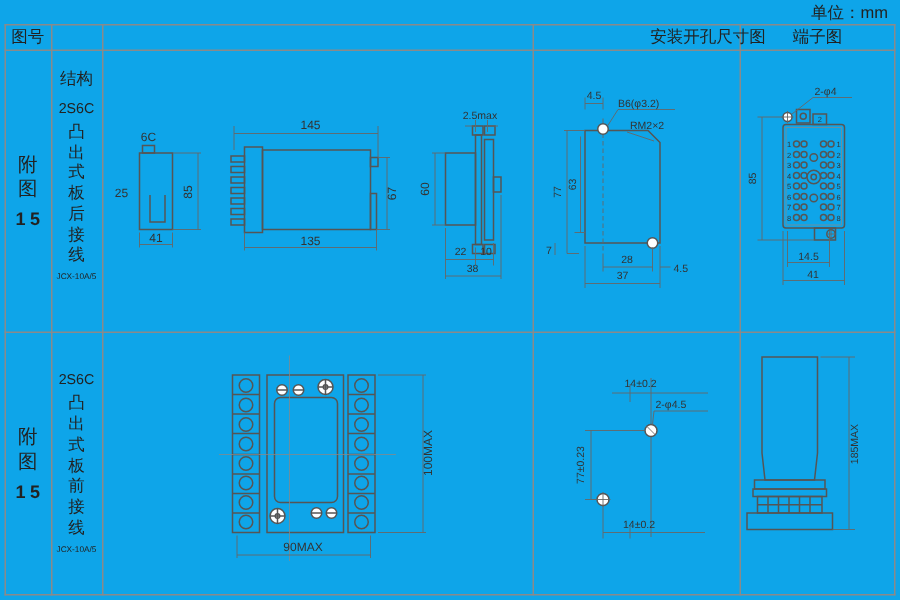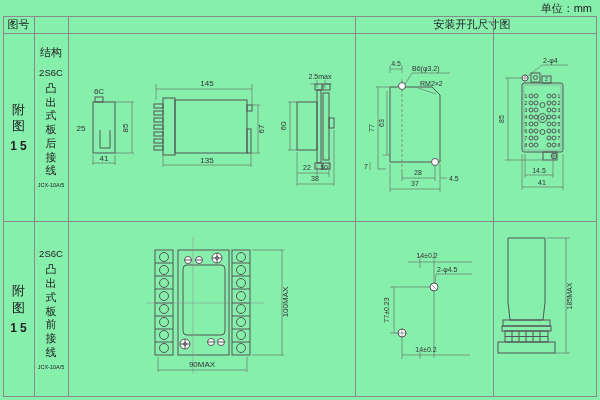--- a/index.html
+++ b/index.html
@@ -1,16 +1,16 @@
 <!DOCTYPE html>
 <html><head>
 <meta charset="utf-8">
 <style>
   html,body{margin:0;padding:0;background:#fff;}
-  #page{position:relative;width:600px;height:400px;background:#86efac;overflow:hidden;
+  #page{position:relative;width:600px;height:400px;background:#0ea5e9;overflow:hidden;
         font-family:"Liberation Sans","DejaVu Sans",sans-serif;color:#222;}
   .hline,.vline{position:absolute;background:#8a8a8a;}
   .hline{height:1px;}
   .vline{width:1px;}
   .cell{position:absolute;display:flex;align-items:center;justify-content:center;text-align:right;}
   .hdr{font-size:11px;color:#222;white-space:pre;}
   .unit{position:absolute;left:500px;top:1px;width:92px;text-align:right;font-size:11px;color:#222;}
   .figcell{flex-direction:column;gap:5px;}
   .structcell{flex-direction:column;gap:4px;}
   .vstack{display:flex;flex-direction:column;align-items:center;}
@@ -43,20 +43,21 @@
   <div class="vline" style="left:3px;top:16px;height:381px;"></div>
   <div class="vline" style="left:596px;top:16px;height:381px;"></div>
   <div class="vline" style="left:34px;top:16px;height:381px;"></div>
   <div class="vline" style="left:68px;top:16px;height:381px;"></div>
   <div class="vline" style="left:355px;top:16px;height:381px;"></div>
   <div class="vline" style="left:493px;top:16px;height:381px;"></div>
 
   <div class="cell hdr" style="left:3px;top:16px;width:31px;height:17px;">图号</div>
   <div class="cell hdr" style="left:34px;top:16px;width:34px;height:17px;margin-top:28px;">结构</div>
   <div class="cell hdr" style="left:355px;top:16px;width:138px;height:17px;padding-left:48px;">安装开孔尺寸图</div>
+  <div class="cell hdr" style="left:493px;top:16px;width:104px;height:17px;">端子图</div>
 
   <div class="cell figcell" style="left:3px;top:34px;width:31px;height:187px;">
     <div class="vstack figchars">
         <span>附</span>
         <span>图</span>
       </div>
     <span class="fignum">15</span>
   </div>
   <div class="cell structcell" style="left:34px;top:34px;width:34px;height:187px;">
     <span class="model">2S6C</span>

